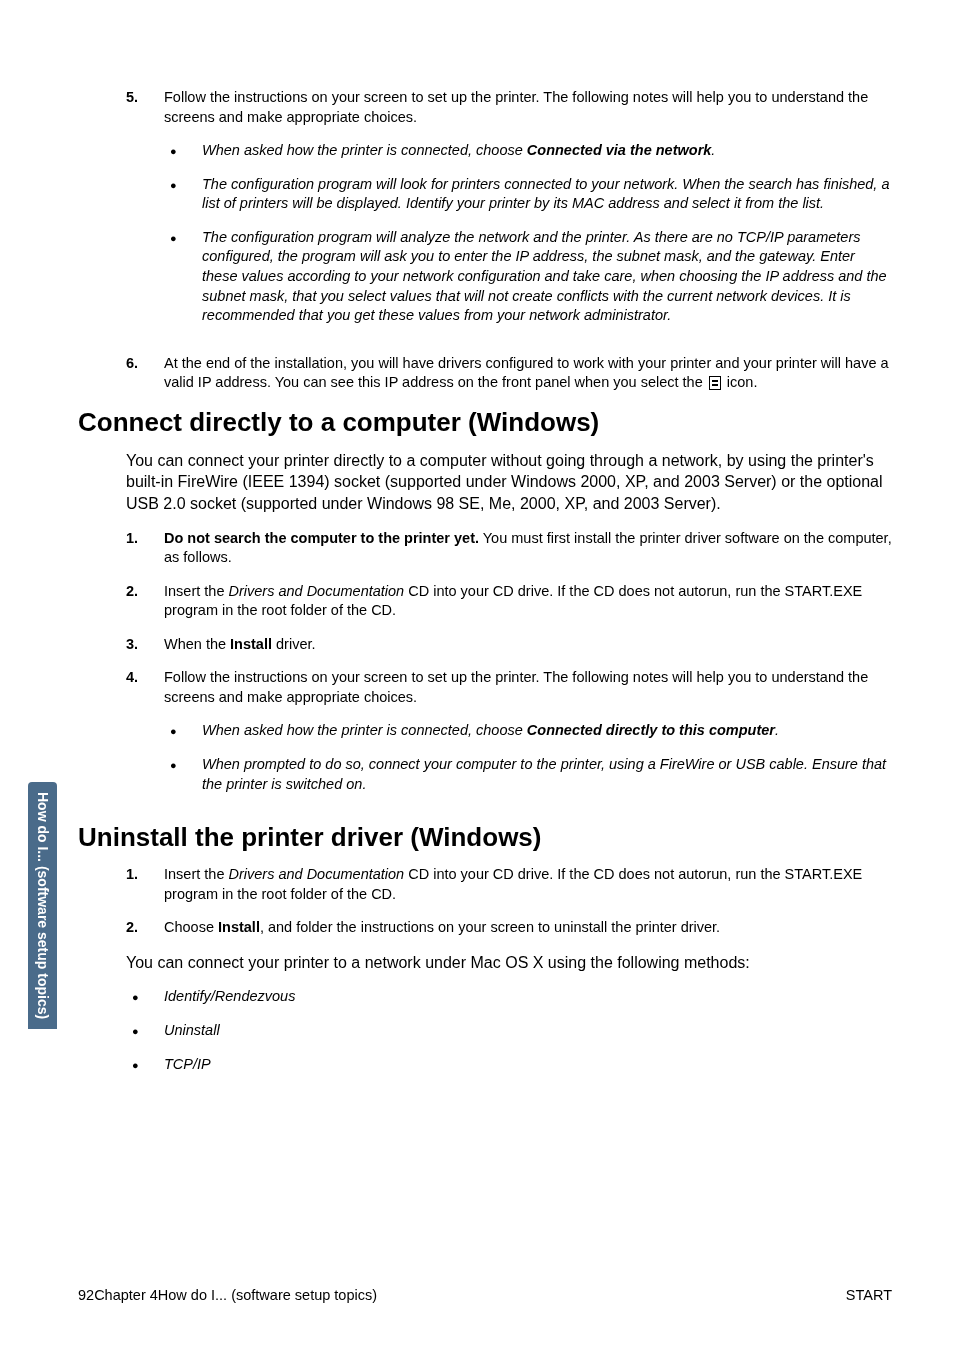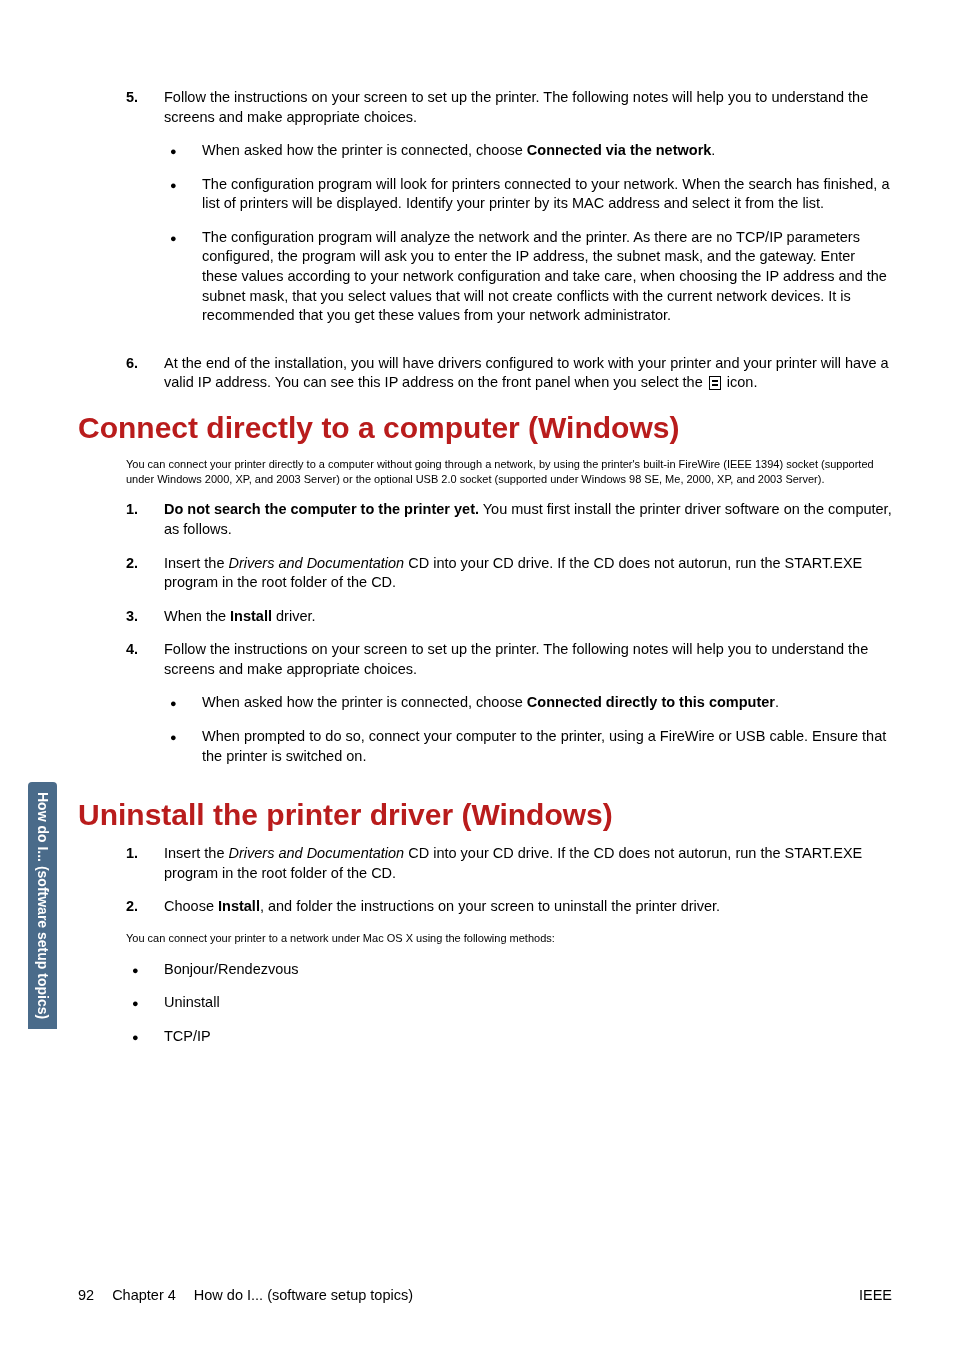--- a/index.html
+++ b/index.html
@@ -27,42 +27,42 @@
     text-align: center;
     line-height: 1.2;
   }
   .content { margin-left: 48px; }
   .ol-item { display: flex; margin-bottom: 14px; font-size: 14.5px; line-height: 1.35; }
   .ol-num { font-weight: bold; width: 38px; flex-shrink: 0; }
   .ol-body { flex: 1; }
   .ul-sub { margin-top: 14px; }
   .ul-item { display: flex; margin-bottom: 14px; font-size: 14.5px; line-height: 1.35; }
   .ul-bullet { width: 38px; flex-shrink: 0; text-align: left; padding-left: 6px; font-size: 11px; padding-top: 3px; }
-  .ul-body { flex: 1; }
+  .ul-body { flex: 1; font-style: italic; }
   h2 {
-    font-size: 30px;
+    font-size: 26px;
     font-weight: bold;
-    color: #b91c1c;
-    margin: 18px 0 12px -48px;
+    color: #000000;
+    margin: 10px 0 12px -48px;
   }
   .section-intro {
-    font-size: 11px;
+    font-size: 16px;
     line-height: 1.35;
     margin-bottom: 14px;
   }
   .footer {
     position: absolute;
     bottom: 48px;
     left: 78px;
     right: 62px;
     display: flex;
     justify-content: space-between;
     font-size: 14.5px;
   }
-  .footer-left { display: flex; gap: 18px; }
+  .footer-left { display: flex; }
   b { font-weight: bold; }
   i { font-style: italic; }
   .icon-box {
     display: inline-block;
     width: 12px;
     height: 14px;
     border: 1.5px solid #000;
     position: relative;
     vertical-align: middle;
     margin: 0 2px;
@@ -158,34 +158,34 @@
       <div class="ol-body"><span>Insert the </span><i>Drivers and Documentation</i><span> CD into your CD drive. If the CD does not autorun, run the START.EXE program in the root folder of the CD.</span></div>
     </div>
     <div class="ol-item">
       <div class="ol-num">2.</div>
       <div class="ol-body"><span>Choose </span><b>Install</b><span>, and folder the instructions on your screen to uninstall the printer driver.</span></div>
     </div>
 
     <div class="section-intro">You can connect your printer to a network under Mac OS X using the following methods:</div>
     <div class="ul-item">
       <div class="ul-bullet">●</div>
-      <div class="ul-body">Bonjour/Rendezvous</div>
+      <div class="ul-body">Identify/Rendezvous</div>
     </div>
     <div class="ul-item">
       <div class="ul-bullet">●</div>
       <div class="ul-body">Uninstall</div>
     </div>
     <div class="ul-item">
       <div class="ul-bullet">●</div>
       <div class="ul-body">TCP/IP</div>
     </div>
 
   </div>
 </div>
 
 <div class="footer">
   <div class="footer-left">
     <span>92</span>
     <span>Chapter 4</span>
     <span>How do I... (software setup topics)</span>
   </div>
-  <div>IEEE</div>
+  <div>START</div>
 </div>
 
 </body></html>

